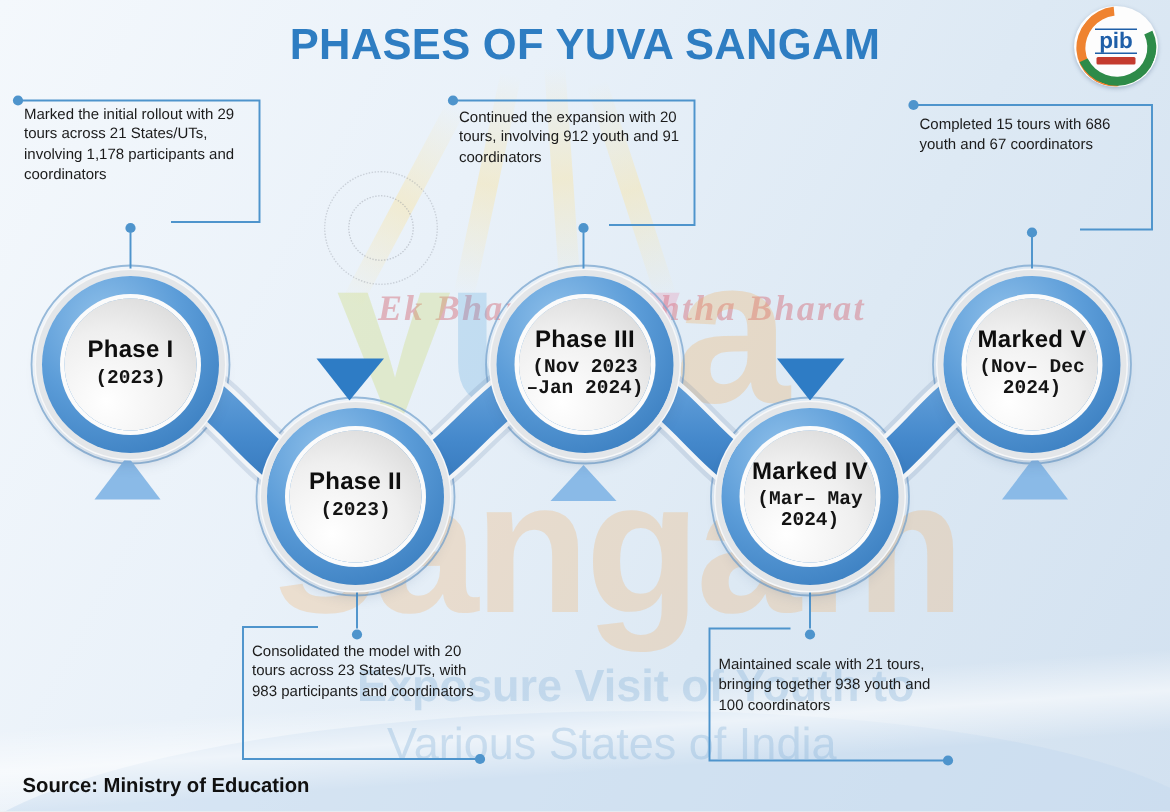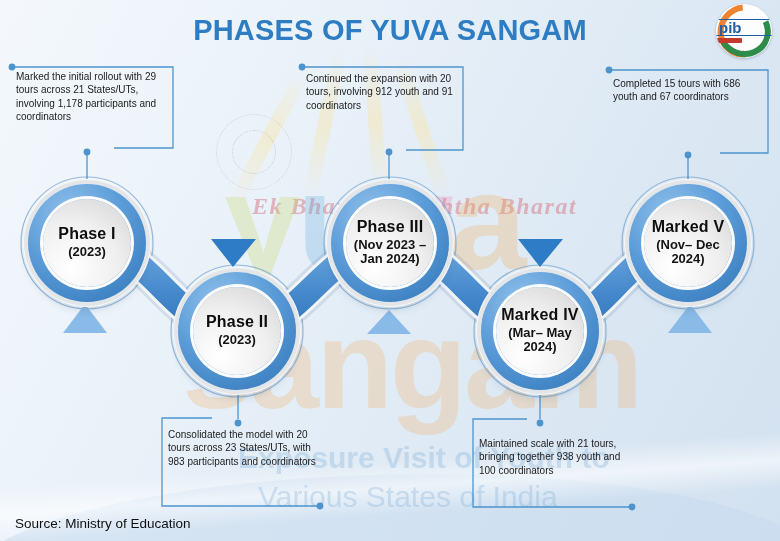--- a/index.html
+++ b/index.html
@@ -35,51 +35,51 @@
     font-size:126px;line-height:1;letter-spacing:-3px;color:rgba(245,171,87,.26);}
   .wm-sub1{position:absolute;left:238px;top:441px;z-index:1;font-weight:700;
     font-size:30px;color:rgba(130,175,215,.33);white-space:nowrap;}
   .wm-sub2{position:absolute;left:258px;top:480px;z-index:1;font-weight:400;
     font-size:30px;color:rgba(130,175,215,.33);white-space:nowrap;}
   
   .title{position:absolute;left:0;right:0;top:14px;margin:0;text-align:center;z-index:5;
     font-size:29px;font-weight:700;letter-spacing:.2px;color:#2e7dc2;}
   .pib{position:absolute;left:716px;top:4px;width:56px;height:54px;border-radius:50%;z-index:5;
     background:#fdfdfd;box-shadow:0 1px 3px rgba(60,90,130,.35);
-    display:flex;flex-direction:column;justify-content:center;overflow:hidden;}
+    display:flex;flex-direction:column;align-items:center;justify-content:center;overflow:hidden;}
   .pib-orange{position:absolute;left:1px;top:1px;right:1px;bottom:1px;border-radius:50%;
     border:6px solid transparent;border-left-color:#ef8330;border-top-color:#ef8330;transform:rotate(-50deg);}
   .pib-green{position:absolute;left:1px;top:1px;right:1px;bottom:1px;border-radius:50%;
     border:6px solid transparent;border-right-color:#2e8b49;border-bottom-color:#2e8b49;transform:rotate(20deg);}
   .pib-text{font-size:15px;font-weight:700;color:#1f5fa8;line-height:1.05;
     border-top:1.5px solid #1f5fa8;border-bottom:1.5px solid #1f5fa8;padding:0 3px;z-index:1;}
   .pib-red{width:26px;height:5px;background:#c43b2e;border-radius:1px;margin-top:2px;z-index:1;}
   
   .linework{position:absolute;left:0;top:0;z-index:2;}
   
   .node{position:absolute;width:118px;height:118px;border-radius:50%;z-index:3;
     background:radial-gradient(circle at 35% 25%,#8fc0ea 0%,#5b9cd8 45%,#2f74b8 100%);
     box-shadow:0 0 0 4px #e3e6e9,0 0 0 5px #f6f7f8,0 6px 10px rgba(40,70,110,.25);
     display:flex;align-items:center;justify-content:center;}
   .node-inner{width:88px;height:88px;border-radius:50%;padding:16px 3px;box-sizing:border-box;
     background:radial-gradient(circle at 32% 78%,#ffffff 0%,#efefef 52%,#d2d2d2 100%);
     box-shadow:0 0 0 3px #fbfbfb;
     display:flex;flex-direction:column;align-items:center;justify-content:center;text-align:center;}
   .pname{font-size:16px;font-weight:800;color:#0e0e0e;letter-spacing:.2px;line-height:1.05;}
-  .pdate{font-size:13px;font-weight:700;color:#141414;line-height:1.12;margin-top:2px;}
+  .pdate{font-size:13px;font-weight:700;color:#141414;line-height:1.12;margin-top:2px;font-family:Liberation Mono, monospace;}
   .n1{left:28px;top:184px;} .n2{left:178px;top:272px;} .n3{left:331px;top:184px;}
   .n4{left:481px;top:272px;} .n5{left:629px;top:184px;}
   
   .callout{position:absolute;z-index:4;font-size:10px;font-weight:400;color:#1b1b1b;line-height:1.33;}
   .c1{left:16px;top:70px;width:156px;}
   .c2{left:306px;top:72px;width:156px;}
   .c3{left:613px;top:77px;width:152px;}
   .c4{left:168px;top:428px;width:160px;}
   .c5{left:479px;top:437px;width:156px;}
-  .source{position:absolute;left:15px;top:516px;z-index:5;font-size:13.5px;font-weight:400;color:#101010;}
+  .source{position:absolute;left:15px;top:516px;z-index:5;font-size:13.5px;font-weight:700;color:#101010;}
 </style>
 </head>
 <body>
 
 <div class="canvas">
 
   <div class="bg-bottom"></div>
   <div class="bg-streak"></div>
   <div class="ray ray1"></div>
   <div class="ray ray2"></div>

